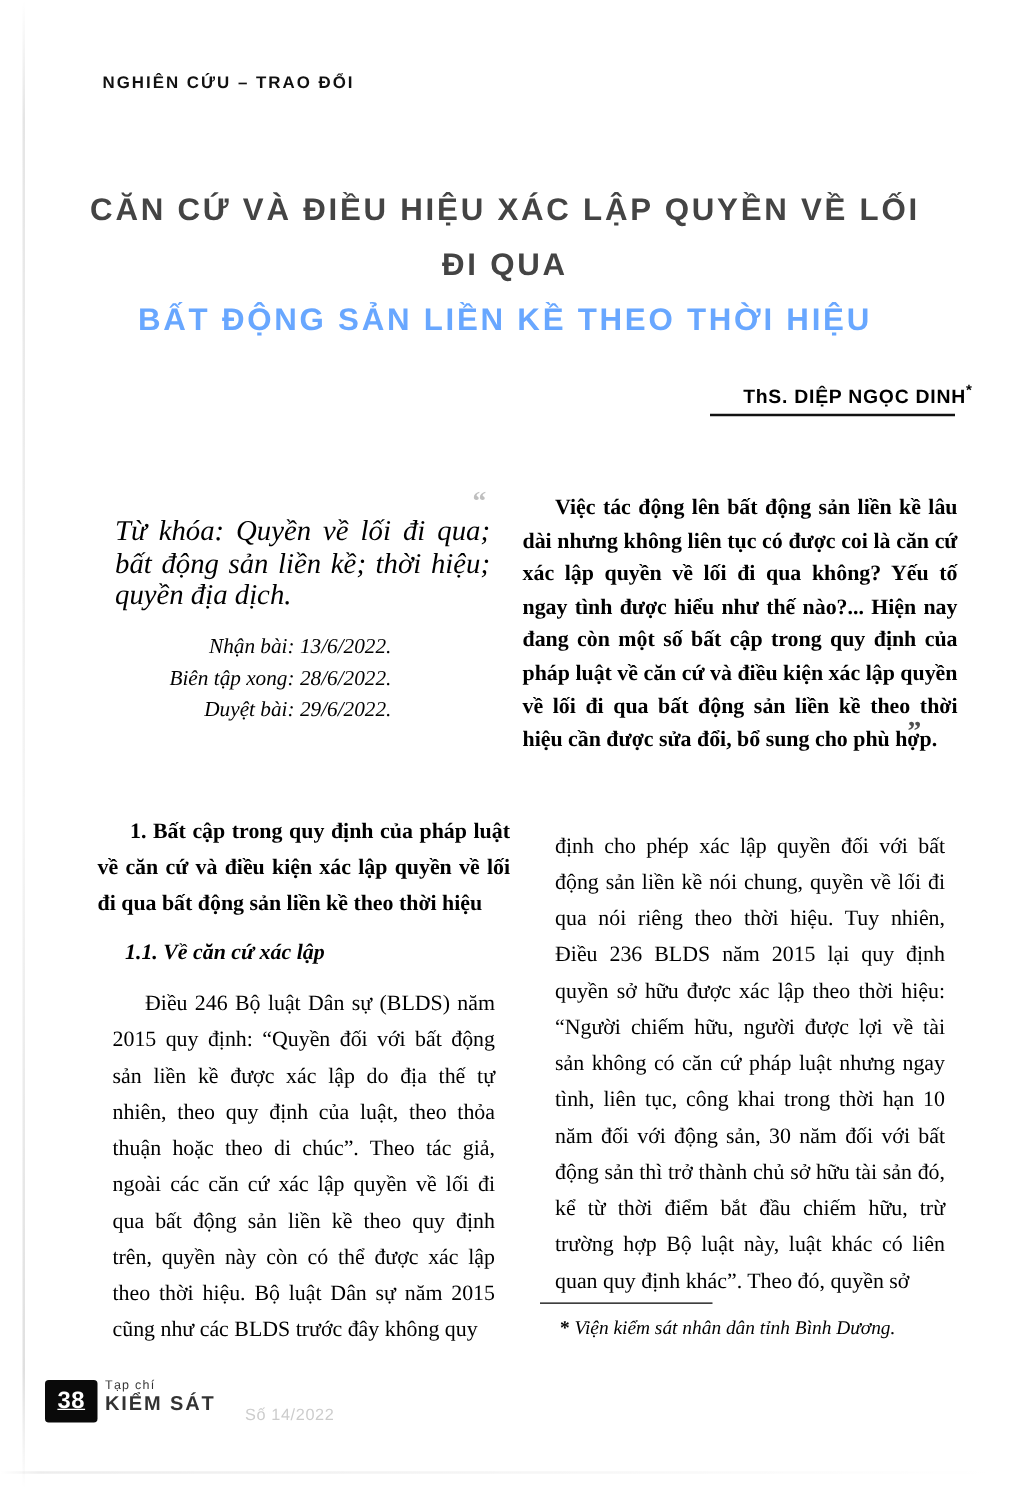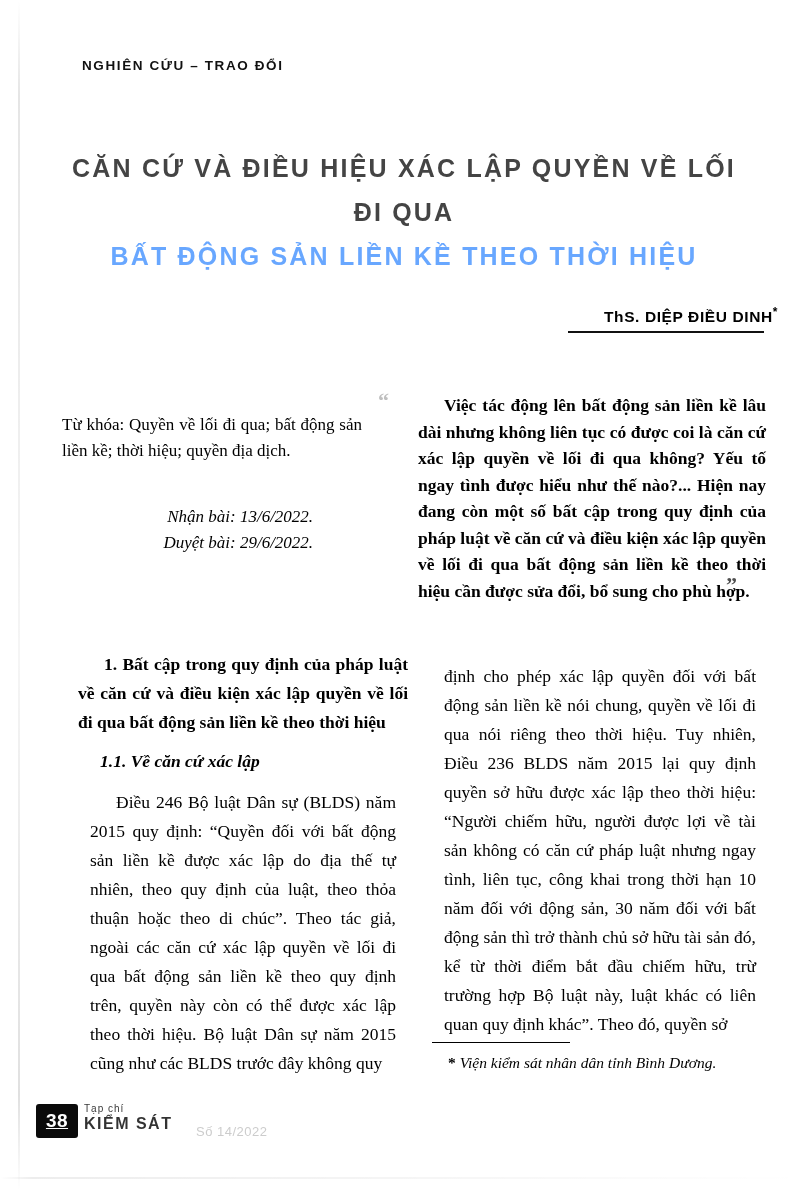--- a/index.html
+++ b/index.html
@@ -79,24 +79,25 @@
     top: 331px;
     width: 196px;
     height: 1.5px;
     background: #111;
   }
   .byline sup { font-size: 12px; font-weight: 700; }
 
   
   .keywords {
     position: absolute;
-    left: 62px;
+    left: 92px;
     top: 412px;
     width: 300px;
-    font-size: 17px;
+    font-style: italic;
+    font-size: 23px;
     line-height: 25.5px;
     text-align: justify;
   }
   .dates {
     position: absolute;
     left: 78px;
     top: 504px;
     width: 305px;
     font-style: italic;
     font-size: 17px;
@@ -248,32 +249,36 @@
   <div class="scan-edge-bottom"></div>
 
   <div class="running-head">NGHIÊN CỨU – TRAO ĐỔI</div>
 
   <div class="title-block">
     <div class="title-line-1">CĂN CỨ VÀ ĐIỀU HIỆU XÁC LẬP QUYỀN VỀ LỐI ĐI QUA</div>
     <div class="title-line-2">BẤT ĐỘNG SẢN LIỀN KỀ THEO THỜI HIỆU</div>
   </div>
 
   <div class="byline">
-    <span>ThS. DIỆP ĐIỀU DINH</span><sup>*</sup>
+    <span>ThS. DIỆP NGỌC DINH</span><sup>*</sup>
   </div>
   <div class="byline-rule"></div>
 
   <div class="keywords">Từ khóa: Quyền về lối đi qua; bất động sản liền kề; thời hiệu; quyền địa dịch.</div>
 
   <div class="dates">
     <div class="dates-row">
       <span class="dates-label">Nhận bài</span>
       <span class="dates-value">: 13/6/2022.</span>
     </div>
     <div class="dates-row">
+      <span class="dates-label">Biên tập xong</span>
+      <span class="dates-value">: 28/6/2022.</span>
+    </div>
+    <div class="dates-row">
       <span class="dates-label">Duyệt bài</span>
       <span class="dates-value">: 29/6/2022.</span>
     </div>
   </div>
 
   <div class="quote-open">“</div>
   <div class="abstract">Việc tác động lên bất động sản liền kề lâu dài nhưng không liên tục có được coi là căn cứ xác lập quyền về lối đi qua không? Yếu tố ngay tình được hiểu như thế nào?... Hiện nay đang còn một số bất cập trong quy định của pháp luật về căn cứ và điều kiện xác lập quyền về lối đi qua bất động sản liền kề theo thời hiệu cần được sửa đổi, bổ sung cho phù hợp.</div>
   <div class="quote-close">”</div>
 
   <div class="col col-left">

